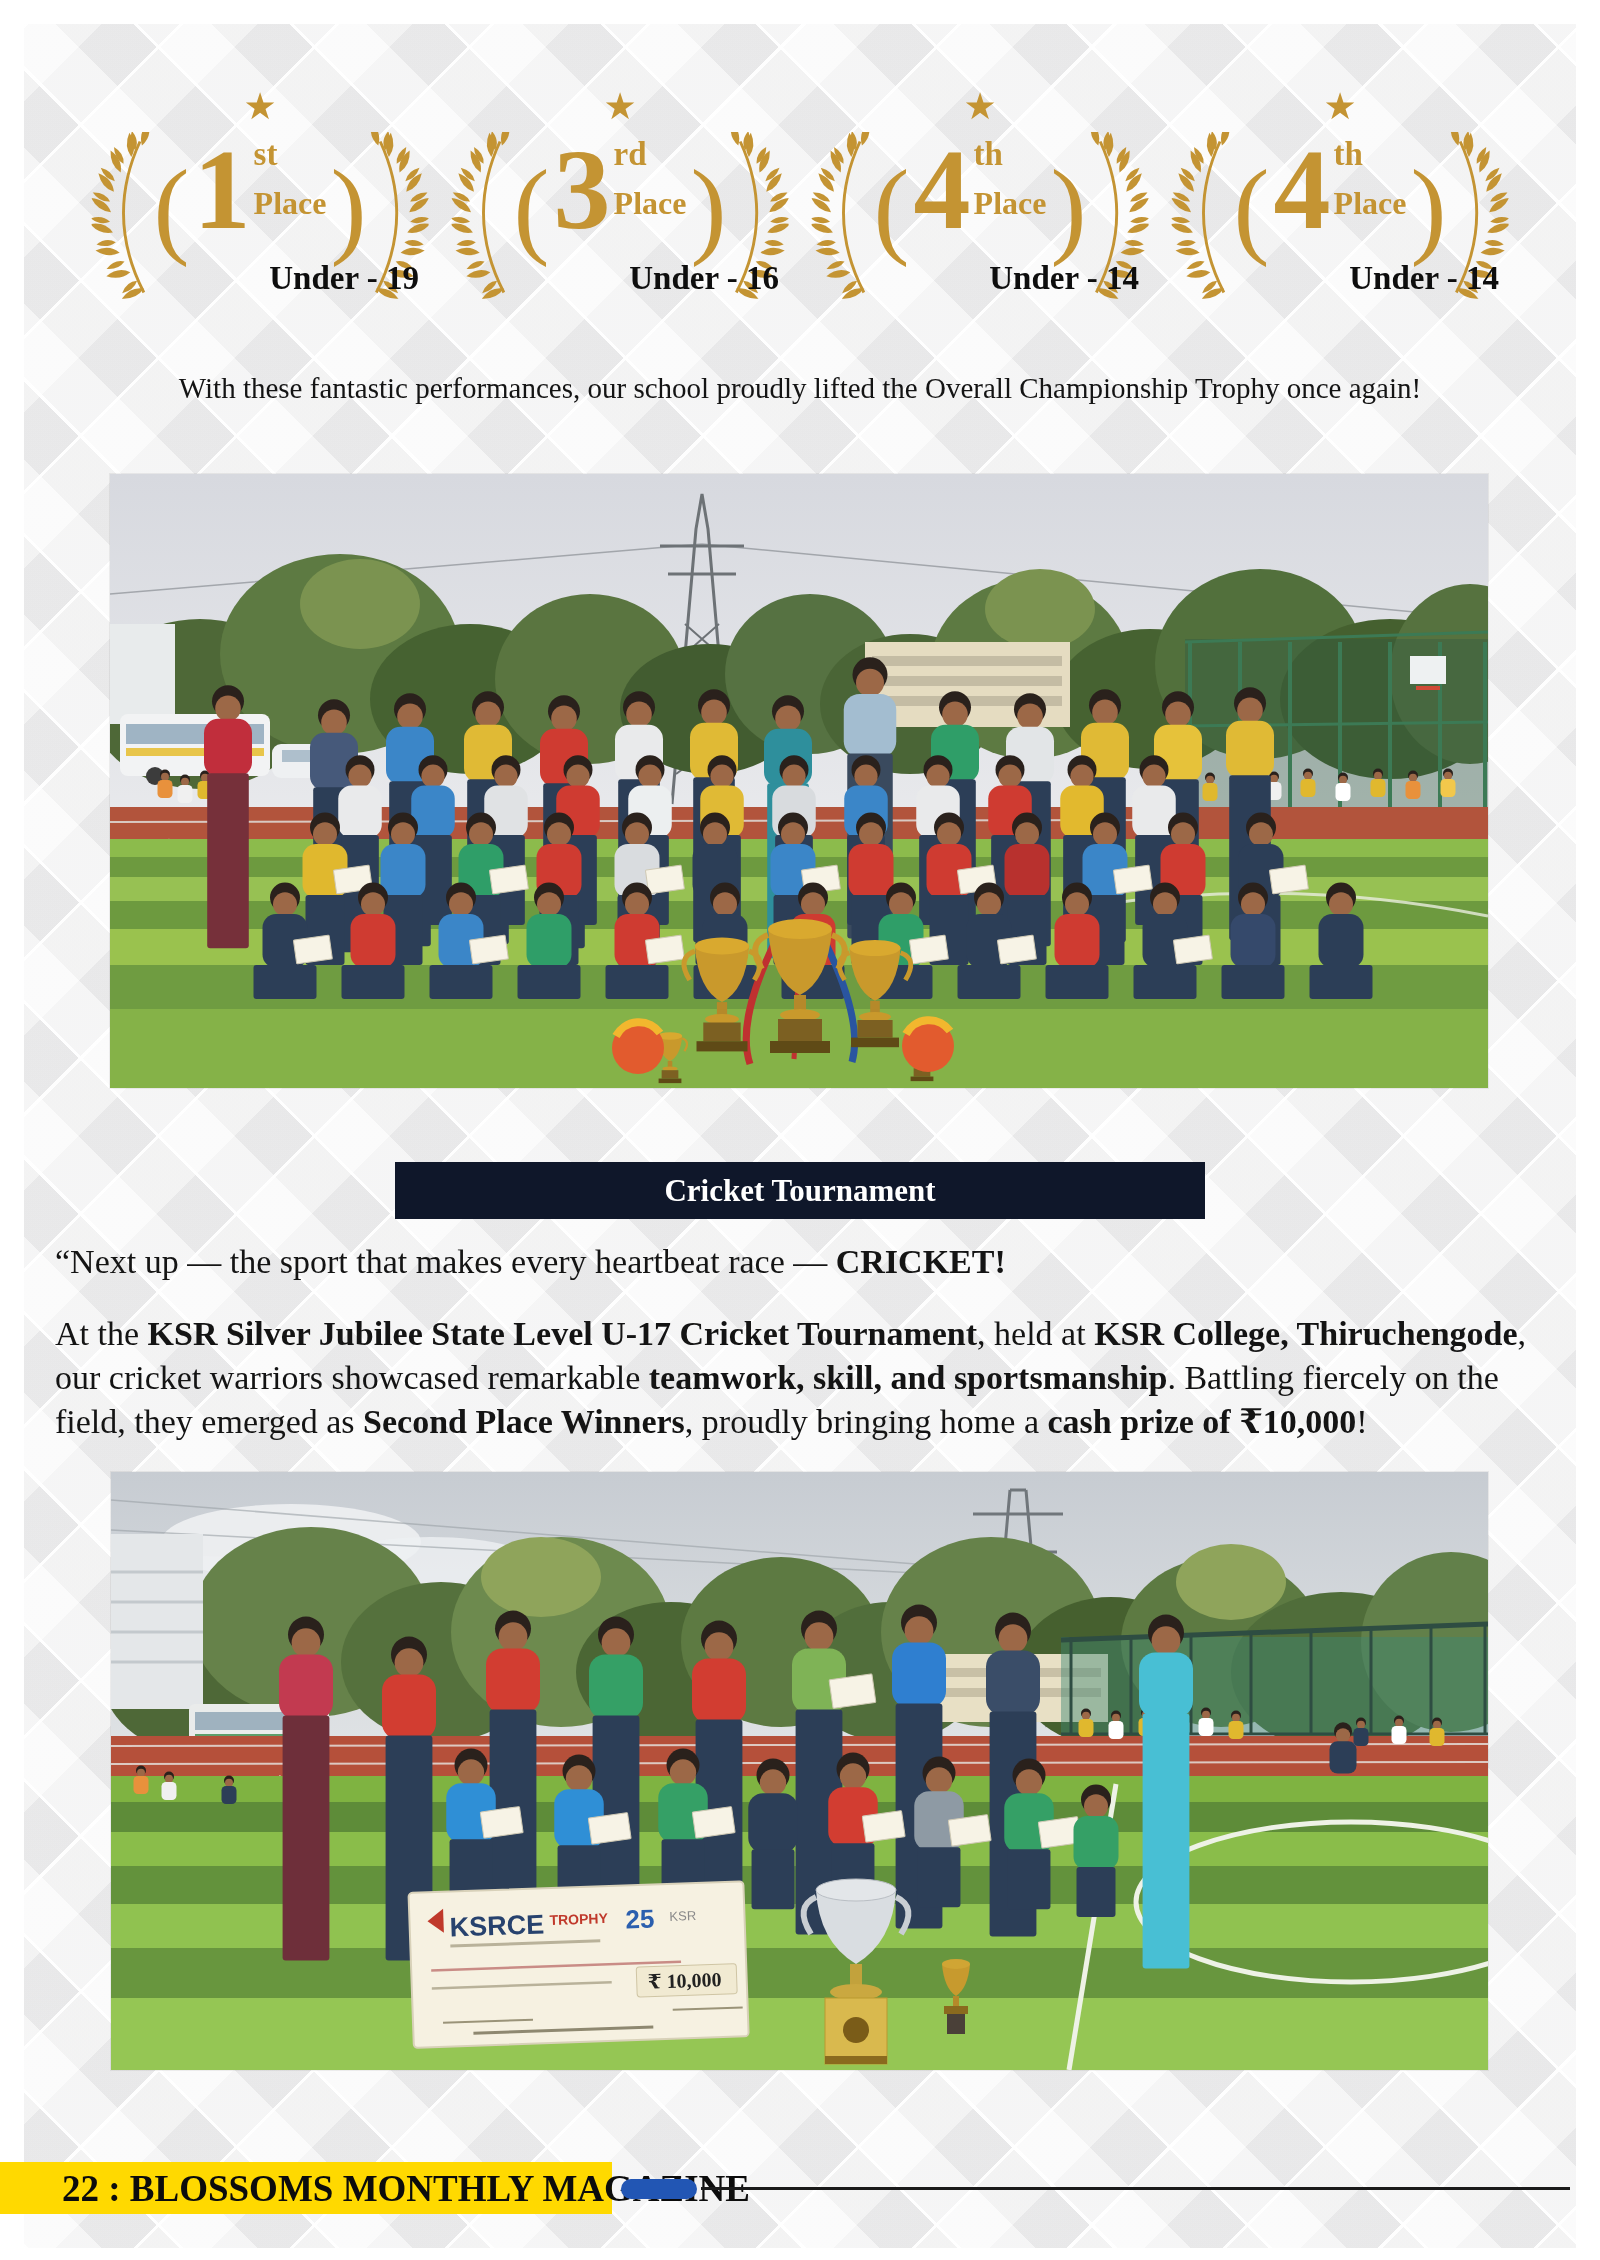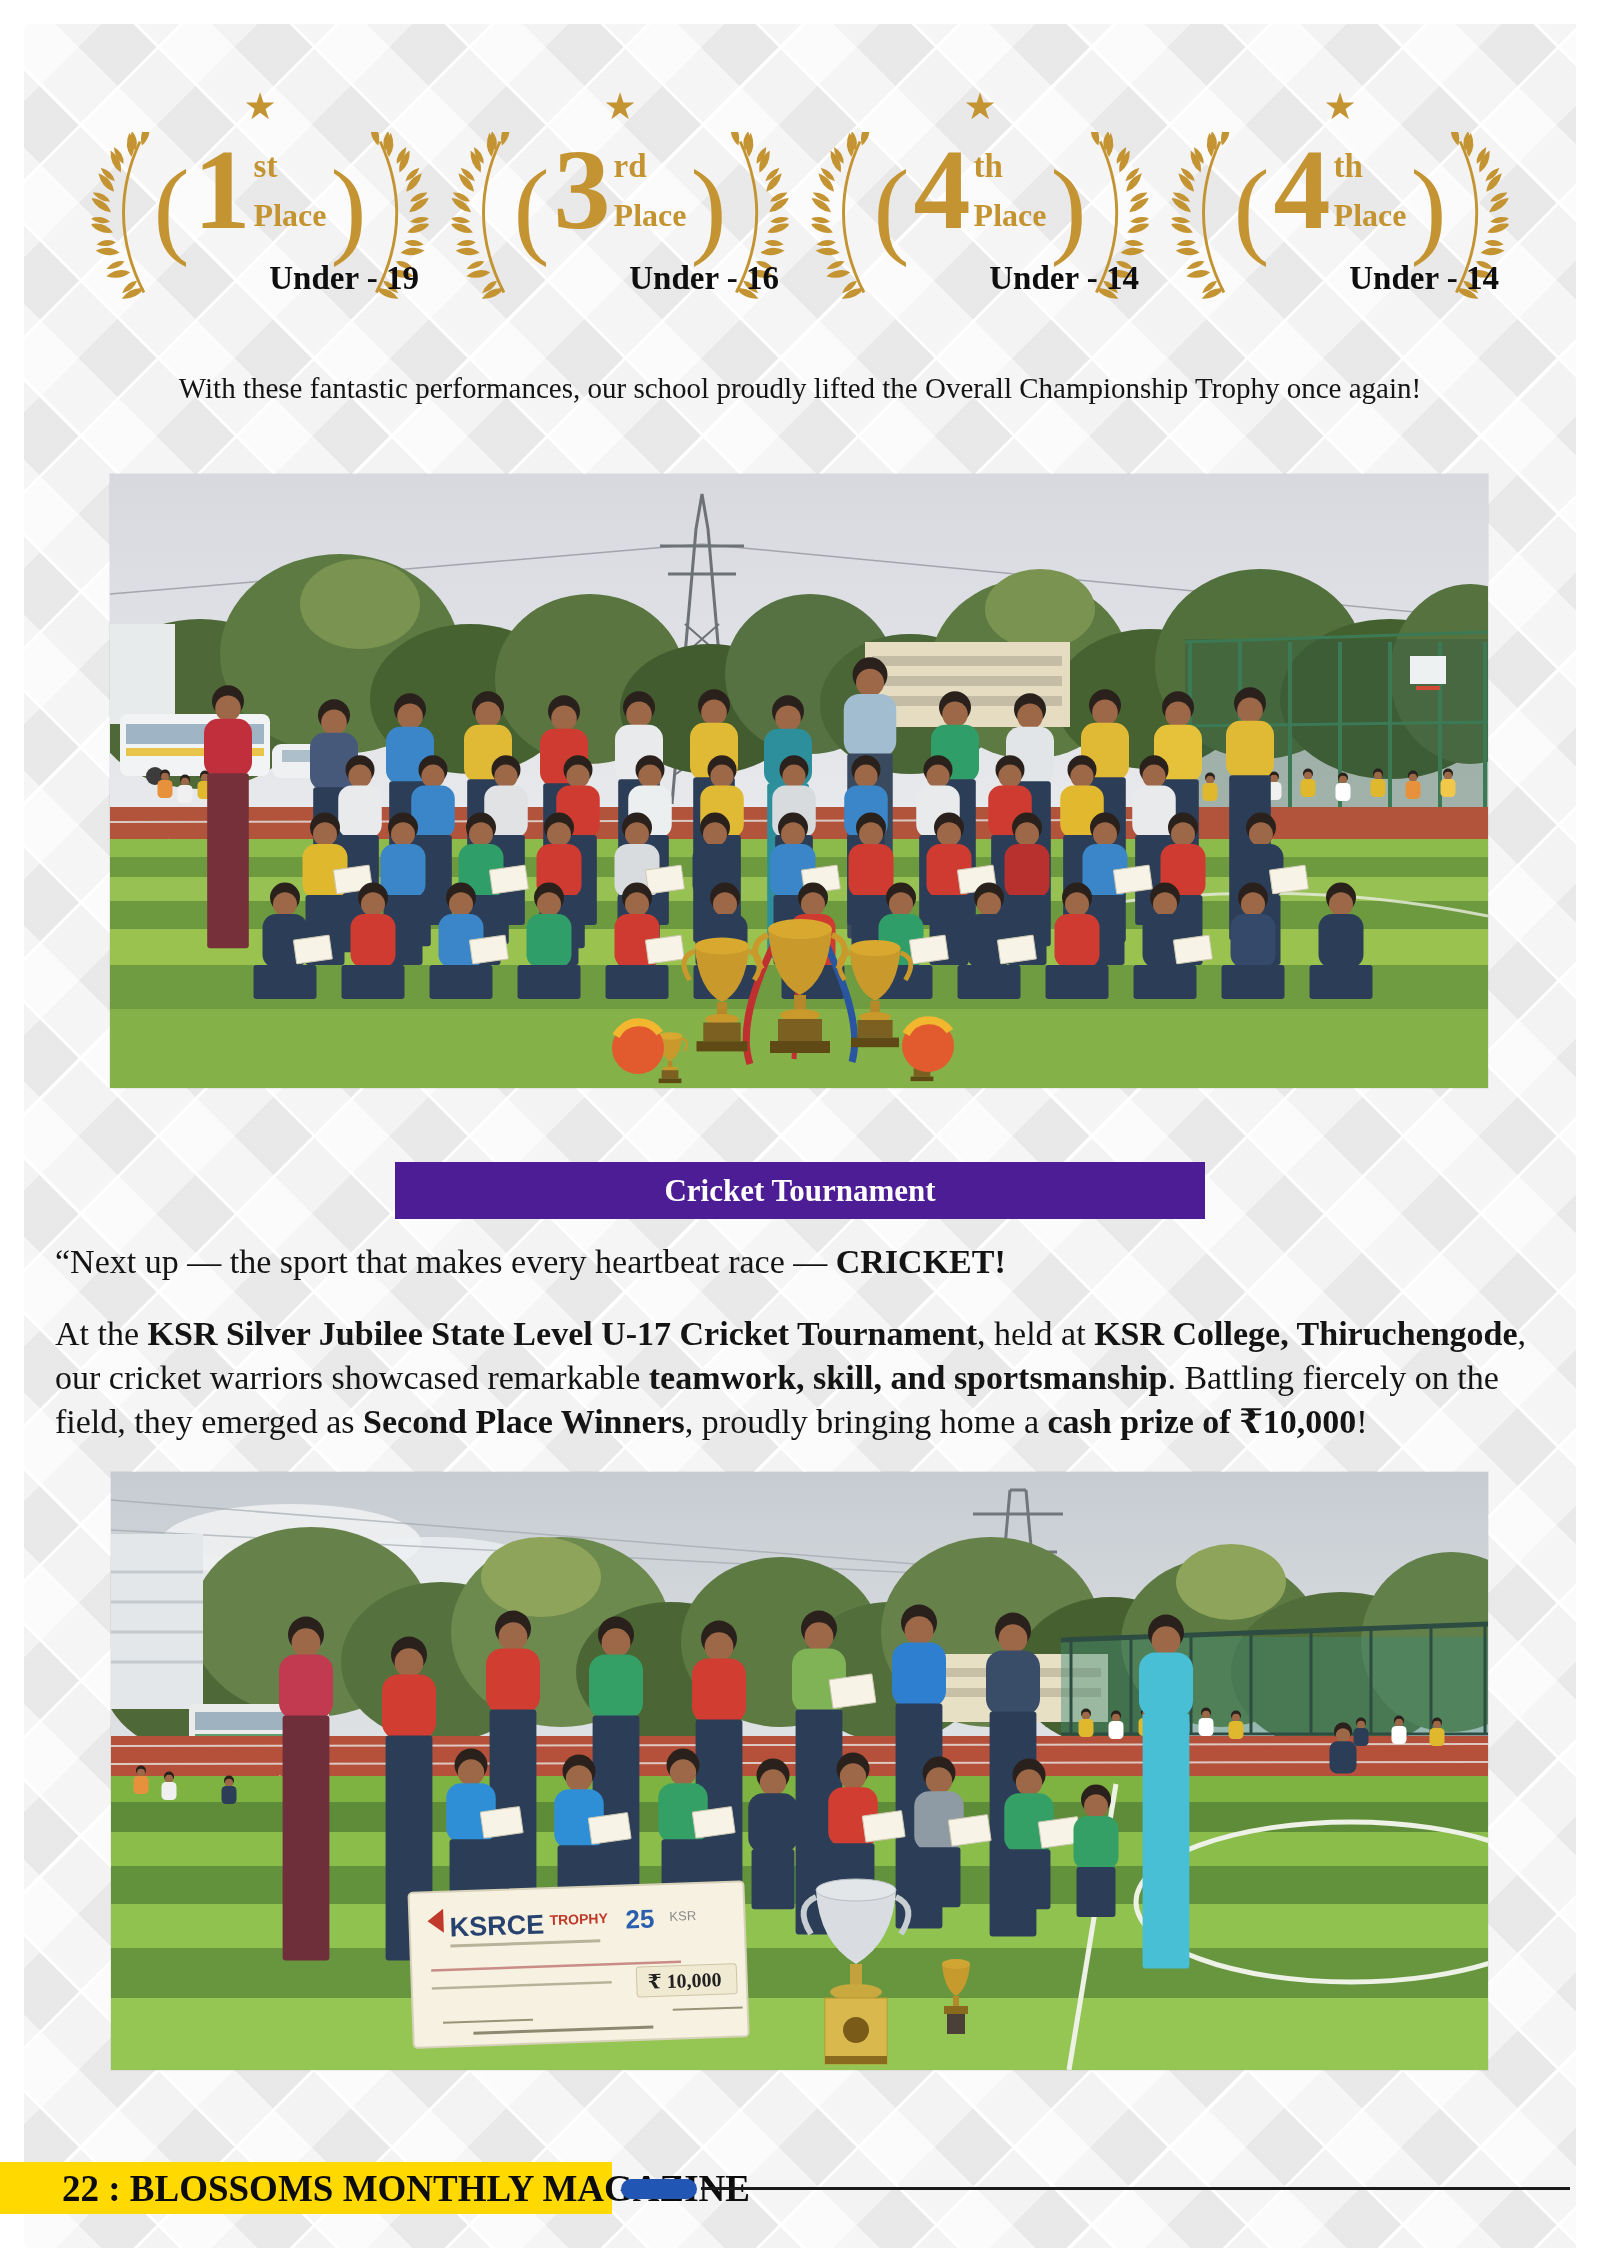--- a/index.html
+++ b/index.html
@@ -21,32 +21,32 @@
   .badge .star{
     position:absolute;top:0;left:50%;transform:translateX(-50%);
     font-family:"DejaVu Sans",sans-serif;font-size:37px;line-height:1;color:#c49433;
   }
   .wreath{position:absolute;top:44px;left:50%;transform:translateX(-50%);display:flex;align-items:flex-start;}
   .laurel{width:60px;height:170px;flex:0 0 auto;}
   .laurel.flip{transform:scaleX(-1);}
   .paren{font-size:108px;line-height:152px;color:#c49433;font-weight:400;padding:0 2px;}
   .numblock{display:flex;align-items:flex-start;padding:0 2px;}
   .bignum{font-size:114px;line-height:.94;font-weight:bold;color:#c49433;margin-top:4px;}
-  .ordcol{display:flex;flex-direction:column;align-items:flex-start;margin-left:3px;margin-top:12px;}
+  .ordcol{display:flex;flex-direction:column;align-items:flex-start;margin-left:3px;}
   .ord{font-size:33px;font-weight:bold;color:#c49433;line-height:1;margin-top:6px;}
   .place{font-size:32px;font-weight:bold;color:#c49433;line-height:1;margin-top:16px;}
   .category{position:absolute;top:172px;left:0;width:100%;text-align:right;
     font-size:33px;font-weight:bold;color:#0e0e0e;}
   .intro{position:absolute;top:372px;left:60px;right:60px;text-align:center;font-size:29px;}
   .photo{position:absolute;box-shadow:0 0 0 1px rgba(0,0,0,.06);}
   #photo1{left:110px;top:474px;width:1378px;height:614px;}
   #photo2{left:111px;top:1472px;width:1377px;height:598px;}
   .photo svg{display:block;width:100%;height:100%;}
   .banner{position:absolute;top:1162px;left:395px;width:810px;height:57px;
-    background:#4c1d95;color:#ffffff;font-weight:bold;font-size:31px;
+    background:#0f172a;color:#ffffff;font-weight:bold;font-size:31px;
     display:flex;align-items:center;justify-content:center;}
   .para{position:absolute;left:55px;right:52px;font-size:34px;line-height:1.3;}
   #para1{top:1240px;}
   #para2{top:1312px;}
   .para b{font-weight:bold;}
   .footer-bar{position:absolute;top:2162px;left:0;width:612px;height:52px;background:#ffd900;
     display:flex;align-items:center;padding-left:62px;box-sizing:border-box;
     font-size:37px;font-weight:bold;color:#0c0c0c;white-space:nowrap;}
   .footer-pill{position:absolute;top:2179px;left:621px;width:76px;height:20px;border-radius:10px;background:#2256b4;}
   .footer-line{position:absolute;top:2187px;left:701px;width:869px;height:3px;background:#1a1a1a;}

